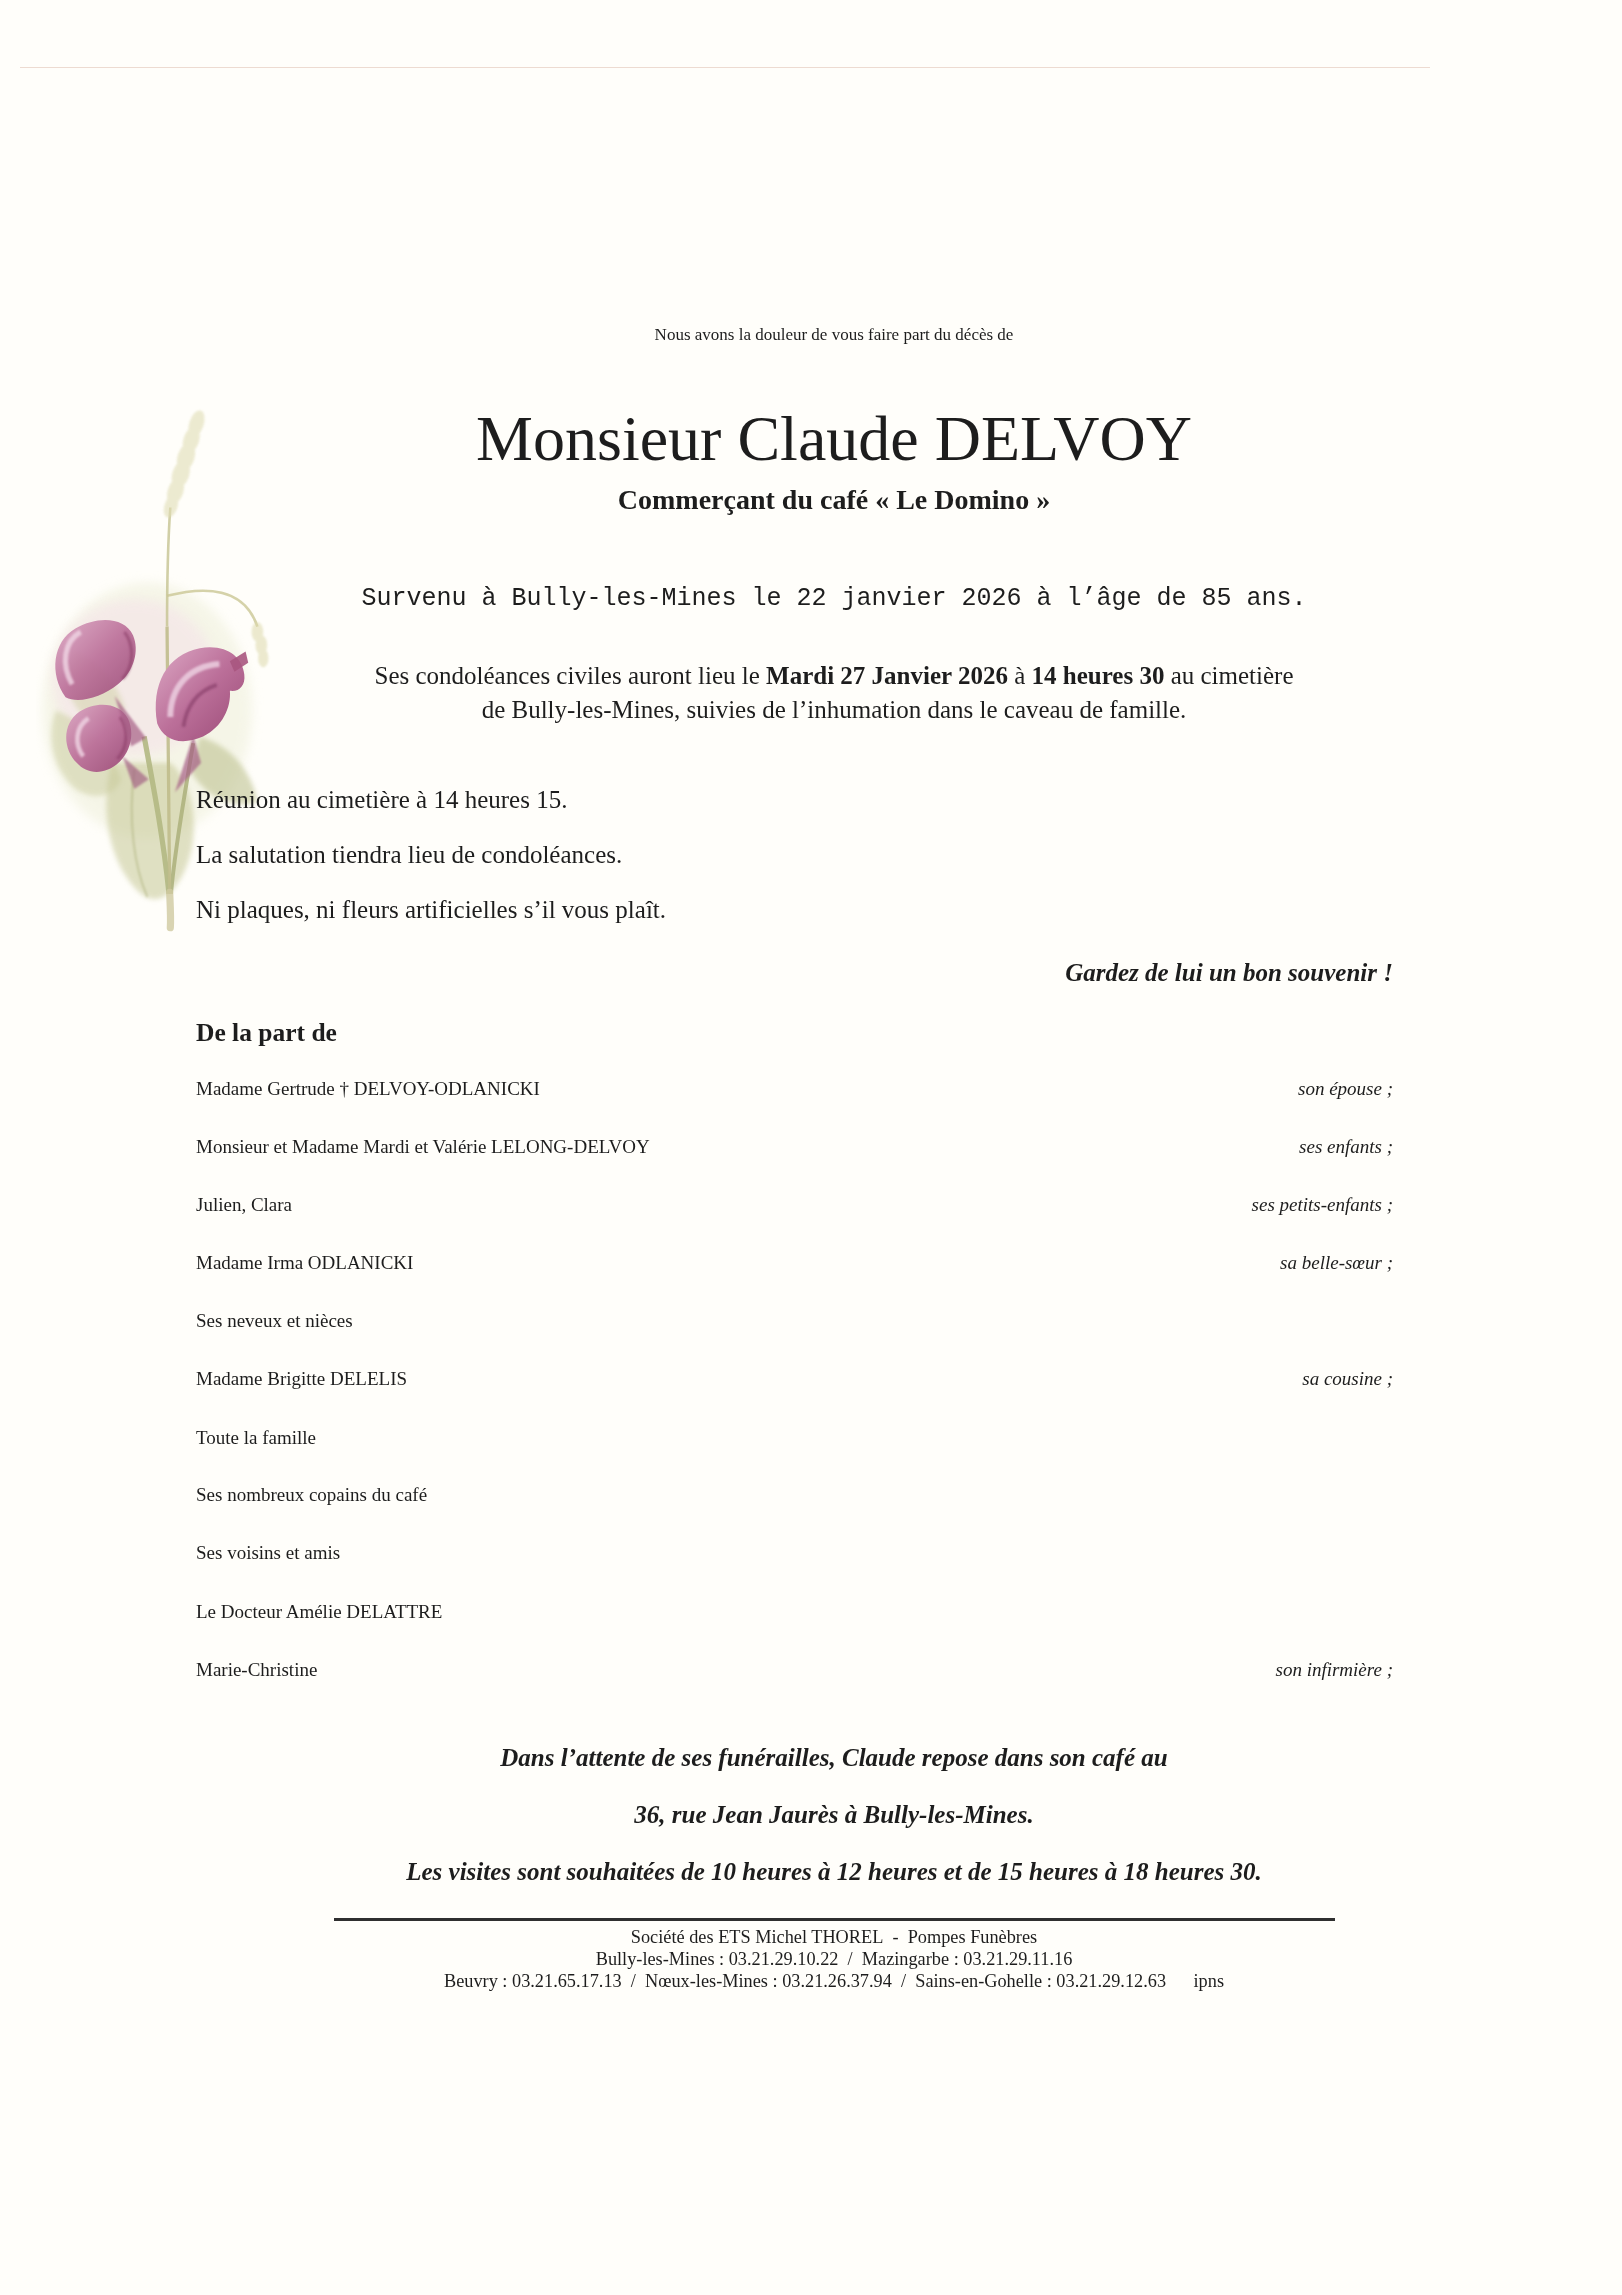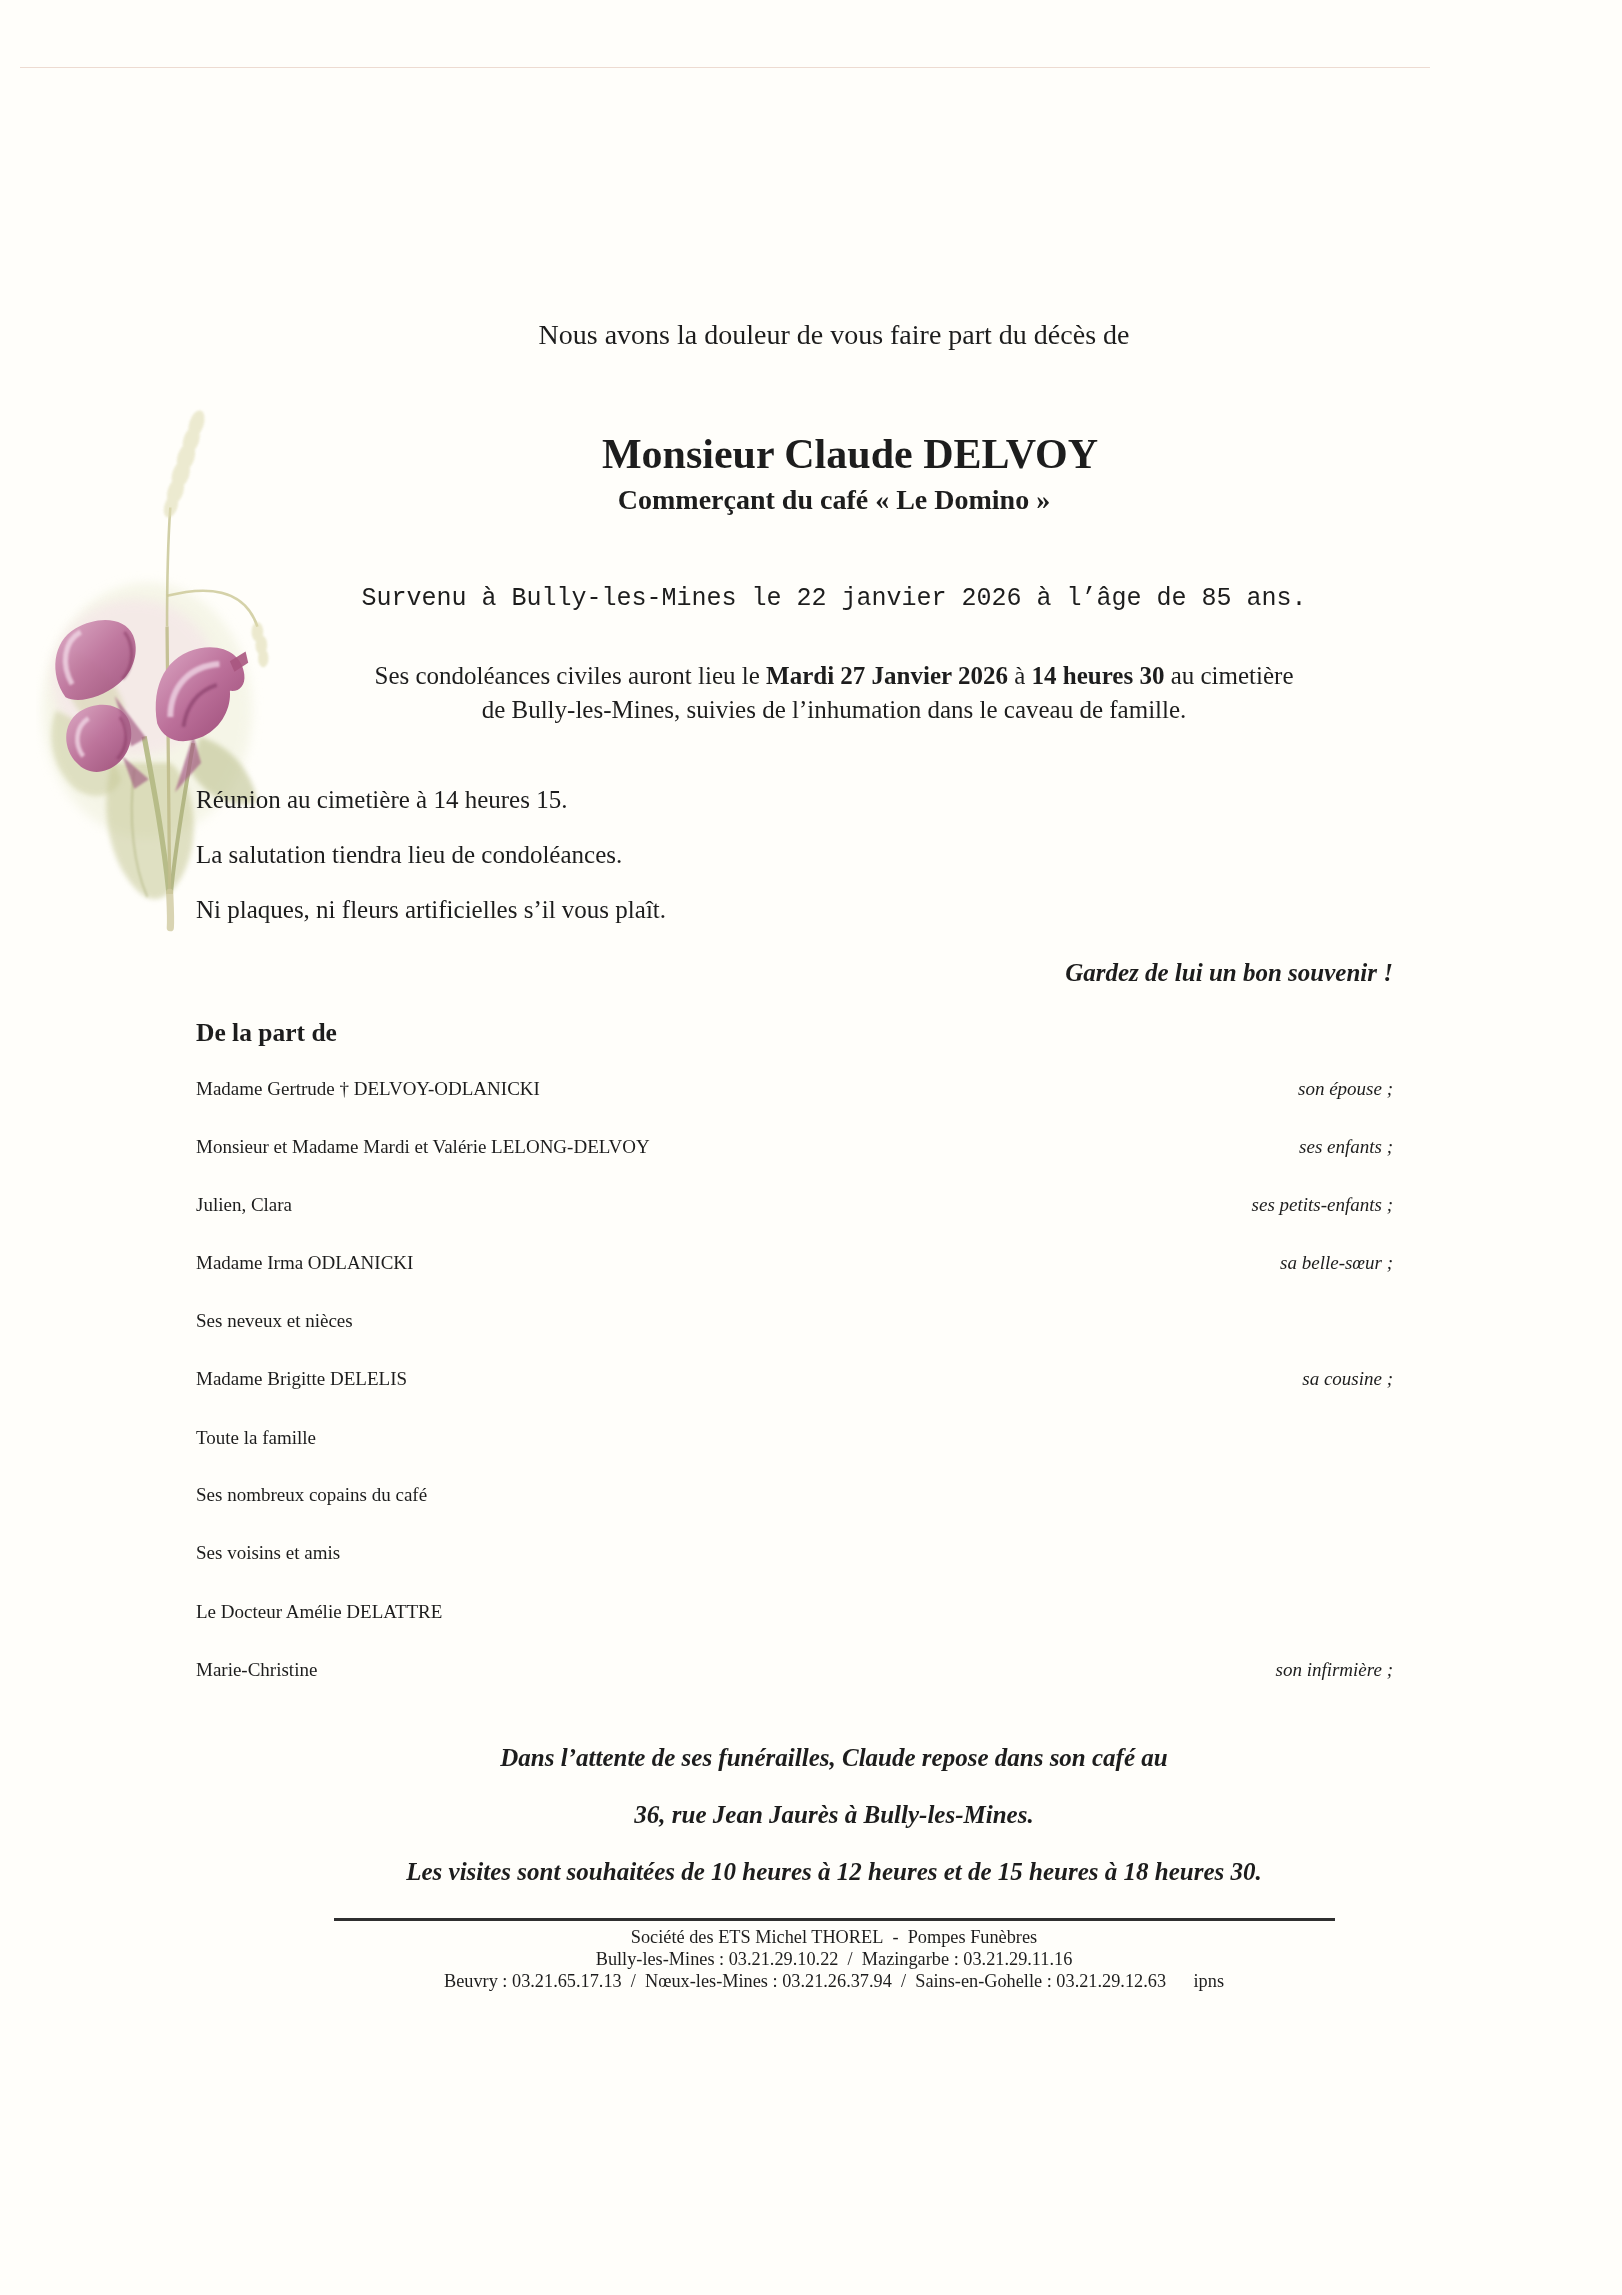--- a/index.html
+++ b/index.html
@@ -16,22 +16,22 @@
   .center{text-align:center;}
   .right{text-align:right;}
   .b{font-weight:bold;}
 
   .fold-line{
     position:absolute;
     left:19.6px;top:67px;width:1410px;height:0;
     border-top:1.3px solid rgba(216,178,160,.45);
   }
 
-  .intro{left:196px;top:319px;width:1276px;font-size:28px;line-height:31px;}
-  .title{left:196px;top:404px;width:1276px;font-size:42px;line-height:69px;font-weight:bold;margin:16px;}
+  .intro{left:196px;top:319px;width:1276px;font-size:17px;line-height:31px;}
+  .title{left:196px;top:404px;width:1276px;font-size:64px;line-height:69px;font-weight:normal;margin:0;}
   .subtitle{left:196px;top:475px;width:1276px;font-size:28px;line-height:50px;font-weight:bold;}
   .death-line{left:196px;top:583px;width:1276px;font-size:25px;line-height:31px;font-family:Liberation Mono, monospace;}
   .funeral{left:196px;top:659px;width:1276px;font-size:25px;line-height:34px;}
 
   .note{left:196px;width:1197px;font-size:25px;line-height:31px;}
   .keepsake{left:196px;top:957px;width:1197px;font-size:25px;line-height:31px;font-weight:bold;font-style:italic;}
   .from-heading{left:196px;top:1016px;width:1197px;font-size:25.5px;line-height:33px;font-weight:bold;}
 
   .family-row{
     left:196px;width:1197px;height:33px;

